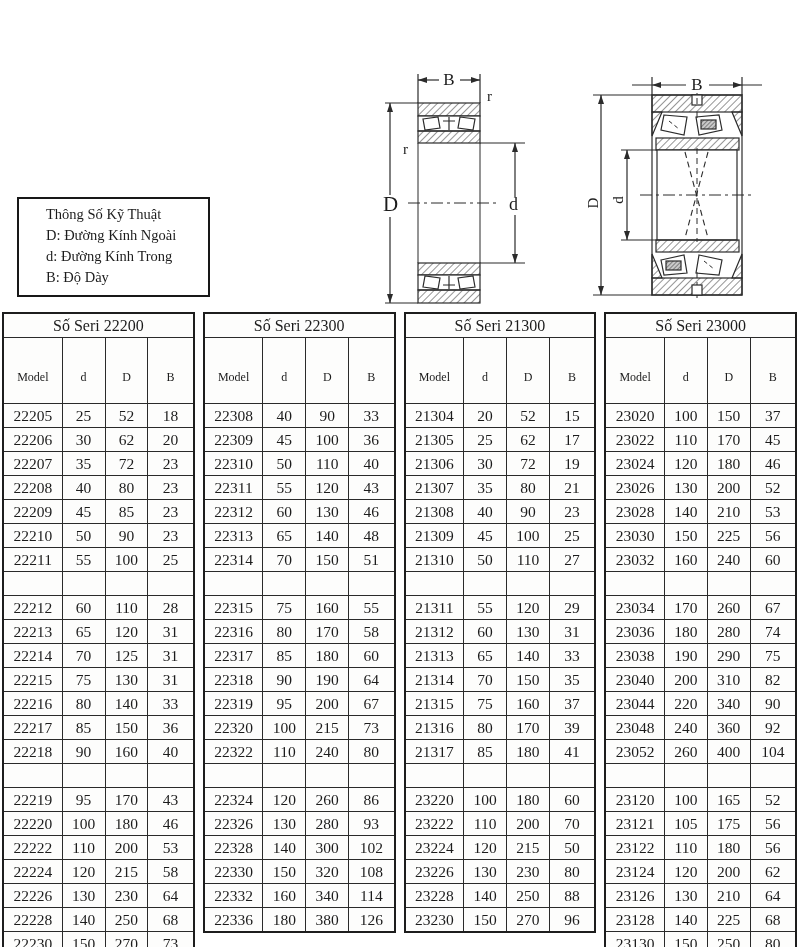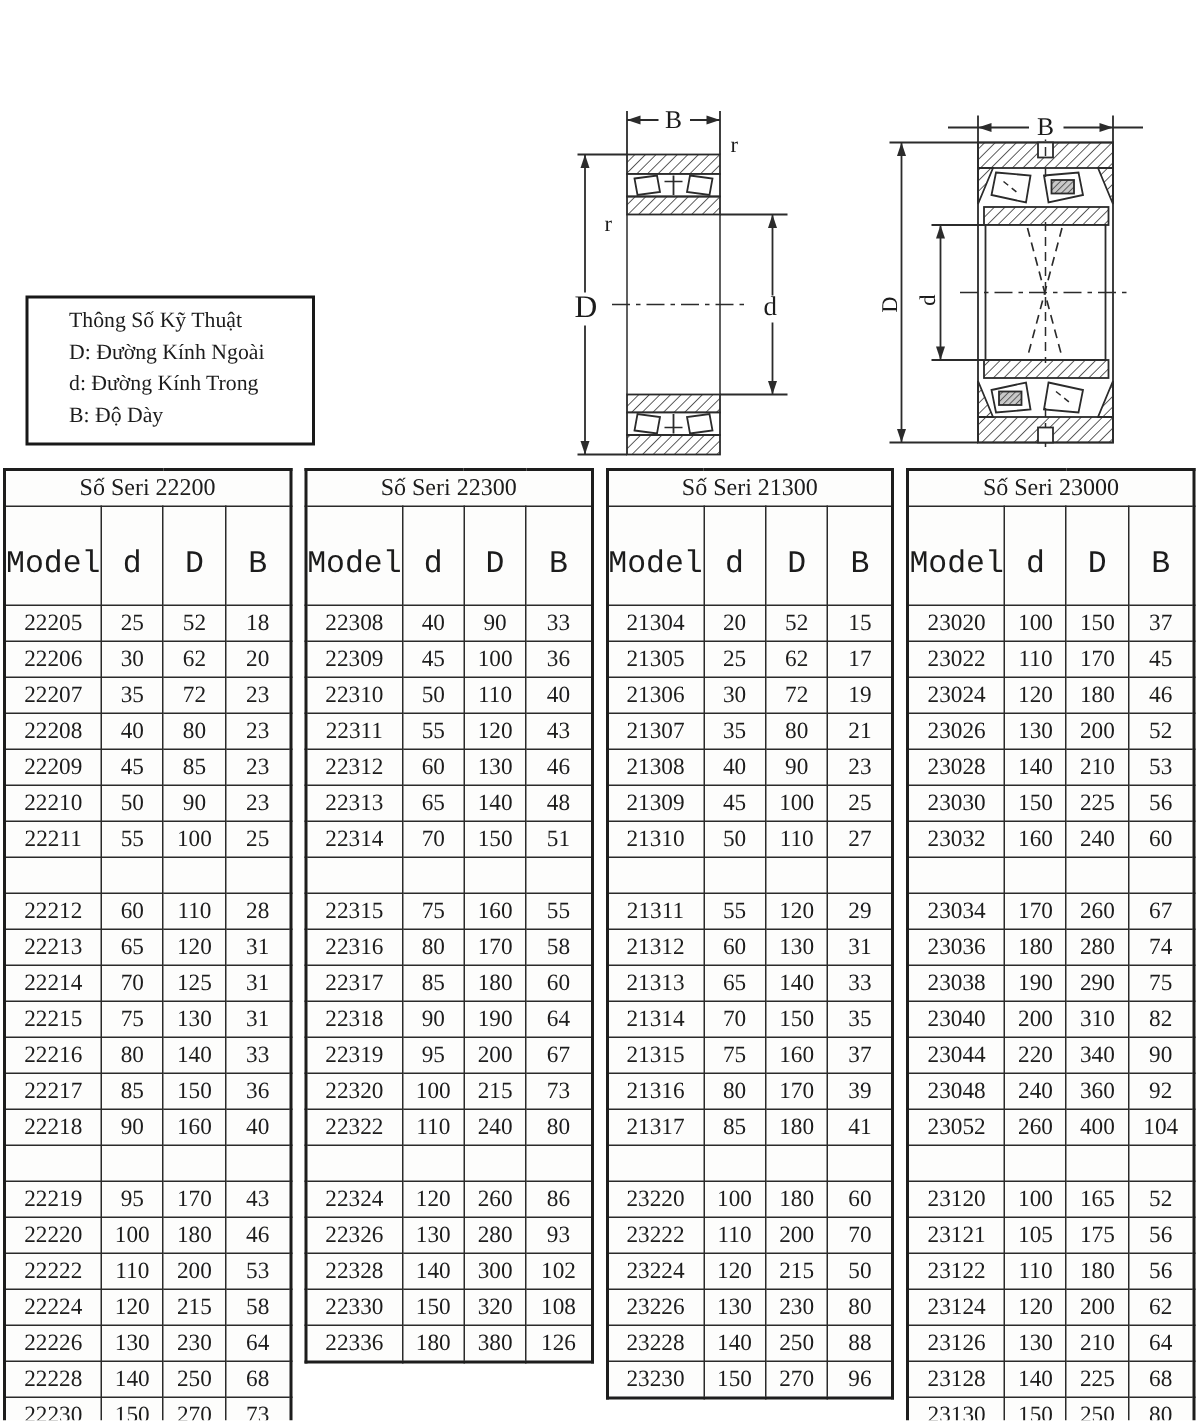--- a/index.html
+++ b/index.html
@@ -30,21 +30,21 @@
   .series-table td{
     border:1px solid #2a2a2a;text-align:center;vertical-align:middle;
     padding:0;height:23px;font-size:15.5px;line-height:1;color:#1c1c1c;
     overflow:hidden;
   }
   .series-table .c-model{width:31%;}
   .series-table .c-d{width:22.5%;}
   .series-table .c-dd{width:22.5%;}
   .series-table .c-b{width:24%;}
   .series-table .title-row td{height:23px;font-size:16px;}
-  .series-table .head-row td{height:53px;padding-top:12px;font-size:21px;font-family:Liberation Mono, monospace;}
+  .series-table .head-row td{height:53px;padding-top:12px;font-size:12px;}
   .series-table .sep-row td{height:23px;}
 </style>
 </head>
 <body>
 
 <div class="page">
 
   <div class="info-box">
     <div>Thông Số Kỹ Thuật</div>
     <div>D: Đường Kính Ngoài</div>
@@ -482,20 +482,26 @@
             <td>300</td>
             <td>102</td>
           </tr>
           <tr>
             <td>22330</td>
             <td>150</td>
             <td>320</td>
             <td>108</td>
           </tr>
           <tr>
+            <td>22332</td>
+            <td>160</td>
+            <td>340</td>
+            <td>114</td>
+          </tr>
+          <tr>
             <td>22336</td>
             <td>180</td>
             <td>380</td>
             <td>126</td>
           </tr>
         </tbody>
   </table>
 
   <table class="series-table">
     <colgroup>

